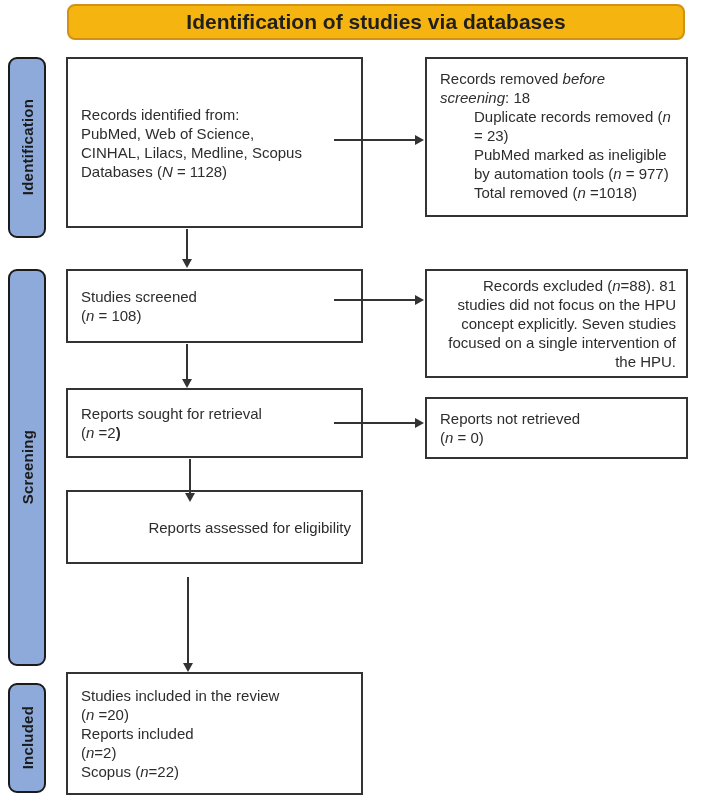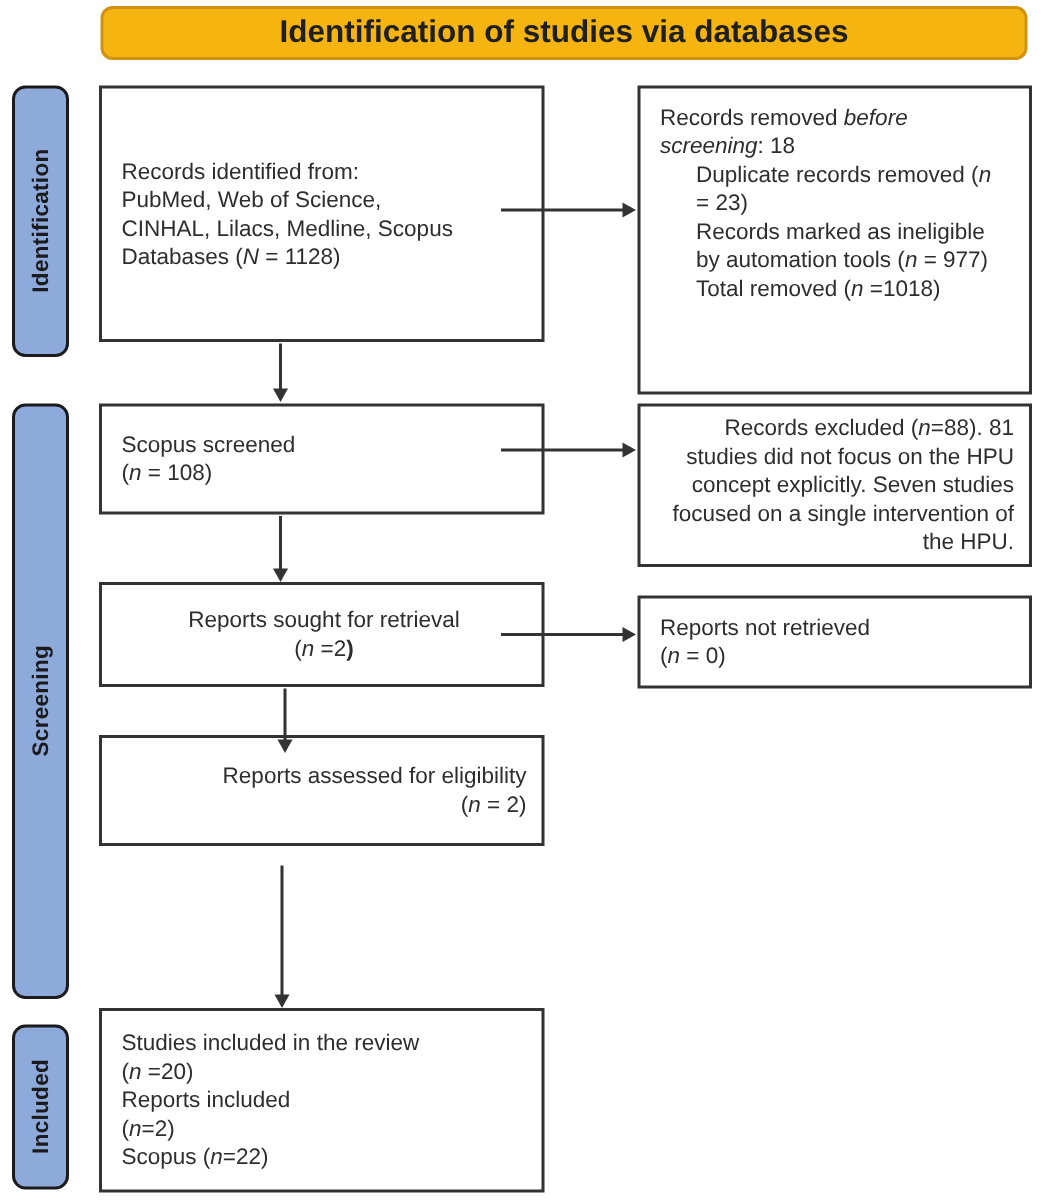--- a/index.html
+++ b/index.html
@@ -45,30 +45,30 @@
     position:absolute;
     background:#ffffff;
     border:2px solid var(--box-border,#333333);
     box-sizing:border-box;
     font-size:15px;line-height:19px;
     padding:8px 10px 8px 13px;
     display:flex;flex-direction:column;justify-content:center;
   }
   .fbox.top-align{justify-content:flex-start;}
   .fbox .line{white-space:nowrap;}
-  .fbox .line.indent{margin-left:24px;}
+  .fbox .line.indent{margin-left:34px;}
   .it{font-style:italic;}
   .bd{font-weight:bold;}
   .col-left{left:66px;width:297px;}
   .col-right{left:425px;width:263px;}
   #box-records-identified{top:57px;height:171px;}
-  #box-records-removed{top:57px;height:206px;padding-top:10px;}
+  #box-records-removed{top:57px;height:160px;padding-top:10px;}
   #box-records-screened{top:269px;height:74px;}
   #box-records-excluded{top:269px;height:109px;align-items:flex-end;}
-  #box-reports-sought{top:388px;height:70px;text-align:center;}
+  #box-reports-sought{top:388px;height:70px;}
   #box-reports-not-retrieved{top:397px;height:62px;}
   #box-reports-assessed{top:490px;height:74px;align-items:flex-end;}
   #box-studies-included{top:672px;height:123px;padding-top:12px;}
   
   .varrow{
     position:absolute;width:2px;
     background:var(--arrow-color,#333333);
   }
   .varrow .head{
     position:absolute;left:-4px;bottom:-8px;
@@ -120,27 +120,27 @@
       <div class="line"><span>PubMed, Web of Science,</span></div>
       <div class="line"><span>CINHAL, Lilacs, Medline, Scopus</span></div>
       <div class="line"><span>Databases (</span><span class="it">N</span><span> = 1128)</span></div>
     </div>
 
   <div class="fbox col-right top-align" id="box-records-removed">
       <div class="line"><span>Records removed </span><span class="it">before</span></div>
       <div class="line"><span class="it">screening</span><span>: 18</span></div>
       <div class="line indent"><span>Duplicate records removed (</span><span class="it">n</span></div>
       <div class="line indent"><span>= 23)</span></div>
-      <div class="line indent"><span>Records marked as ineligible</span></div>
+      <div class="line indent"><span>PubMed marked as ineligible</span></div>
       <div class="line indent"><span>by automation tools (</span><span class="it">n</span><span> = 977)</span></div>
       <div class="line indent"><span>Total removed (</span><span class="it">n</span><span> =1018)</span></div>
     </div>
 
   <div class="fbox col-left" id="box-records-screened">
-      <div class="line"><span>Scopus screened</span></div>
+      <div class="line"><span>Studies screened</span></div>
       <div class="line"><span>(</span><span class="it">n</span><span> = 108)</span></div>
     </div>
 
   <div class="fbox col-right" id="box-records-excluded">
       <div class="line"><span>Records excluded (</span><span class="it">n</span><span>=88). 81</span></div>
       <div class="line"><span>studies did not focus on the HPU</span></div>
       <div class="line"><span>concept explicitly. Seven studies</span></div>
       <div class="line"><span>focused on a single intervention of</span></div>
       <div class="line"><span>the HPU.</span></div>
     </div>
@@ -150,21 +150,20 @@
       <div class="line"><span>(</span><span class="it">n</span><span> =2</span><span class="bd">)</span></div>
     </div>
 
   <div class="fbox col-right" id="box-reports-not-retrieved">
       <div class="line"><span>Reports not retrieved</span></div>
       <div class="line"><span>(</span><span class="it">n</span><span> = 0)</span></div>
     </div>
 
   <div class="fbox col-left" id="box-reports-assessed">
       <div class="line"><span>Reports assessed for eligibility</span></div>
-      <div class="line"><span>(</span><span class="it">n</span><span> = 2)</span></div>
     </div>
 
   <div class="fbox col-left top-align" id="box-studies-included">
       <div class="line"><span>Studies included in the review</span></div>
       <div class="line"><span>(</span><span class="it">n</span><span> =20)</span></div>
       <div class="line"><span>Reports included</span></div>
       <div class="line"><span>(</span><span class="it">n</span><span>=2)</span></div>
       <div class="line"><span>Scopus (</span><span class="it">n</span><span>=22)</span></div>
     </div>
 

